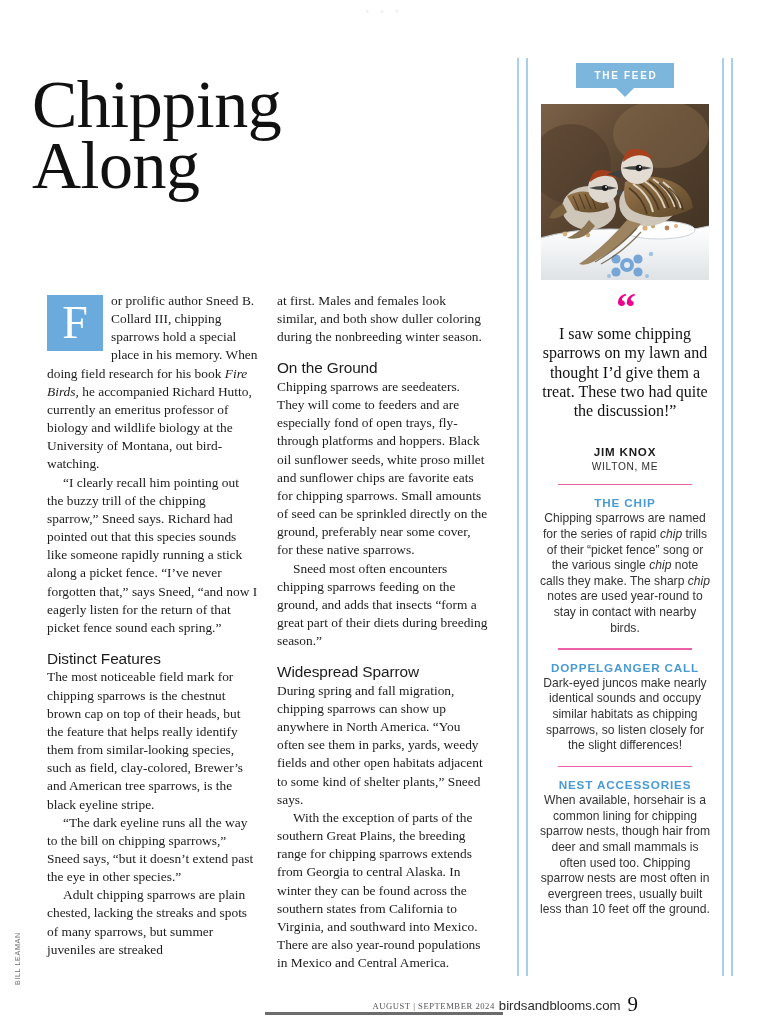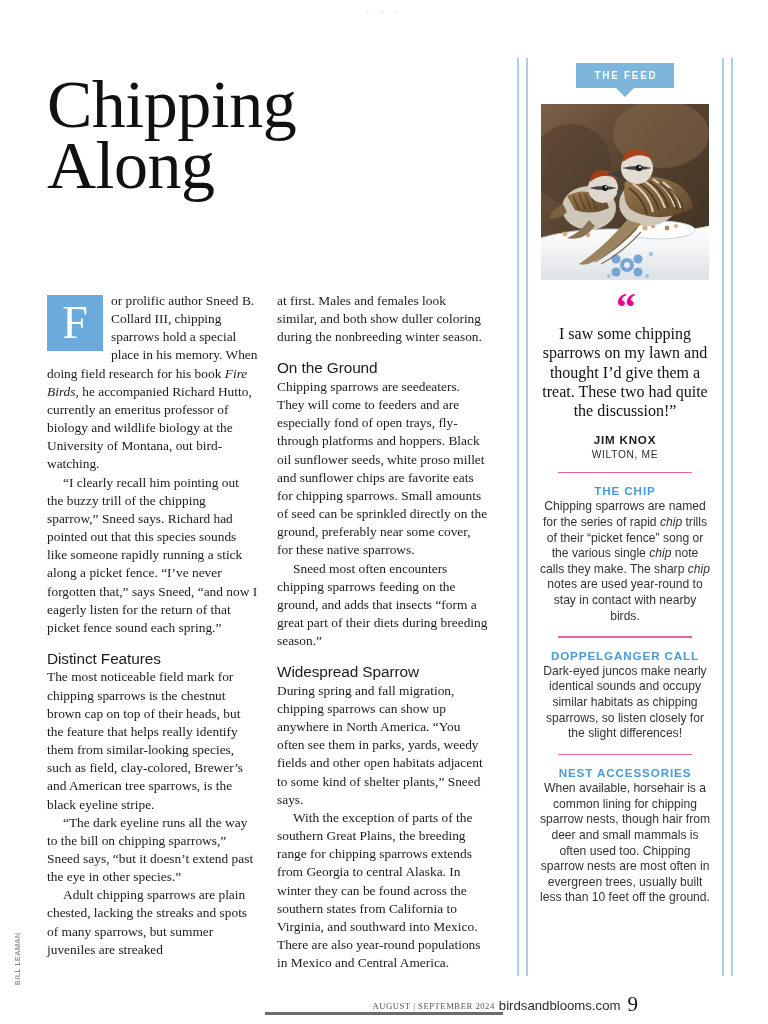--- a/index.html
+++ b/index.html
@@ -49,21 +49,21 @@
     color: #6e6e72;
     writing-mode: vertical-rl;
     transform: rotate(180deg);
     text-align: left;
     white-space: nowrap;
   }
 
   
   .headline {
     position: absolute;
-    left: 47px;
+    left: 32px;
     top: 74px;
     width: 440px;
   }
   .headline .hl-line {
     font-family: "Liberation Serif", serif;
     font-size: 68px;
     line-height: 0.90;
     font-weight: normal;
     letter-spacing: -0.5px;
     color: #111111;
@@ -215,21 +215,21 @@
     color: #111111;
     margin-top: 4px;
     padding: 0 2px;
   }
   .quote-author {
     font-family: "Liberation Sans", sans-serif;
     font-weight: bold;
     font-size: 11.6px;
     letter-spacing: 0.8px;
     color: #1b1b1b;
-    margin-top: 12px;
+    margin-top: 24px;
   }
   .quote-city {
     font-family: "Liberation Sans", sans-serif;
     font-size: 10.2px;
     letter-spacing: 0.7px;
     color: #2e2e2e;
     margin-top: 3px;
   }
 
   .hr-pink {

